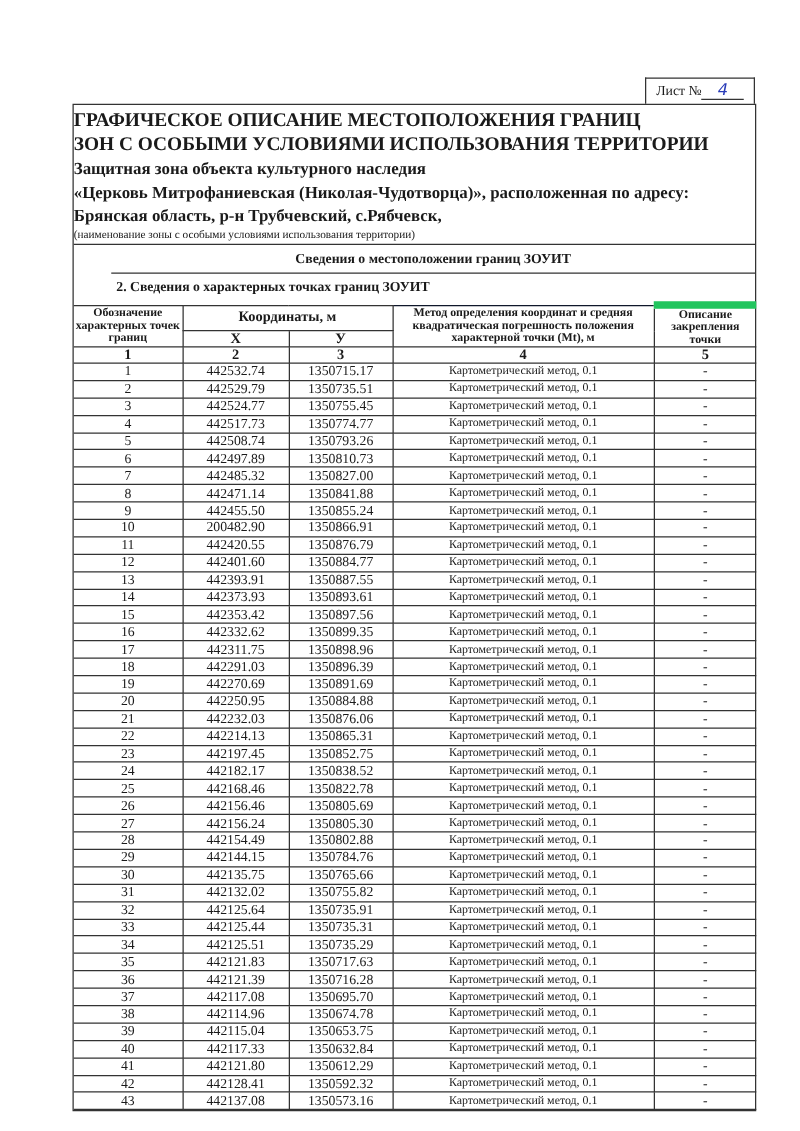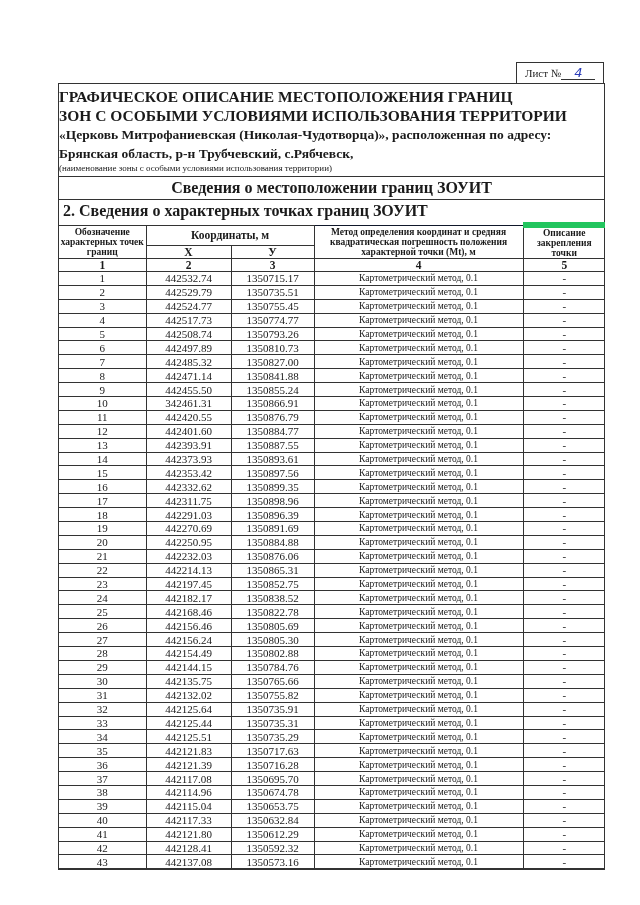--- a/index.html
+++ b/index.html
@@ -4,21 +4,21 @@
 <style>
   html, body { margin:0; padding:0; background:#ffffff; }
   body { width:640px; height:905px; position:relative; overflow:hidden; font-family:"Liberation Serif","DejaVu Serif",serif; color:#1a1a1a; }
   .sheet-box { position:absolute; left:516px; top:62px; width:88px; height:21px; border:1px solid #333; border-bottom:none; box-sizing:border-box; font-size:11px; padding:4px 0 0 8px; }
   .sheet-box .num { display:inline-block; width:34px; border-bottom:1px solid #333; text-align:center; color:#2a3cb8; font-style:italic; font-family:"DejaVu Sans",sans-serif; font-size:13px; line-height:12px; }
   .frame { position:absolute; left:58px; top:83px; width:547px; border:1px solid #333; box-sizing:border-box; }
   .title-block { text-align:left; padding:3px 0 2px 0; border-bottom:1px solid #333; }
   .t1 { font-weight:bold; font-size:15.5px; line-height:19px; }
   .t2 { font-weight:bold; font-size:13.5px; line-height:19px; }
   .t3 { font-size:9px; line-height:11px; }
-  .sec { font-weight:bold; font-size:16px; height:22px; line-height:22px; border-bottom:1px solid #333; padding-left:4px; }
+  .sec { font-weight:bold; font-size:11px; height:22px; line-height:22px; border-bottom:1px solid #333; padding-left:4px;margin-left:30px; }
   .sec.center { text-align:center; padding-left:0; }
   table { border-collapse:collapse; width:100%; table-layout:fixed; }
   th, td { border:1px solid #333; text-align:center; padding:0; }
   th { font-size:9.5px; font-weight:bold; line-height:10px; }
   th.sub { font-size:11.5px; height:12px; }
   tr.nums td { font-weight:bold; font-size:11.5px; height:12px; line-height:12px; }
   tbody.data td { font-size:11px; height:12.9px; line-height:12px; }
   tbody.data td.m { font-size:9.5px; }
   table tr:first-child th { border-top:none; }
   table th:first-child, table td:first-child { border-left:none; }
@@ -28,20 +28,21 @@
 <body>
 
 <div class="sheet-box">
   <span>Лист №</span><span class="num">4</span>
 </div>
 
 <div class="frame">
   <div class="title-block">
     <div class="t1">ГРАФИЧЕСКОЕ ОПИСАНИЕ МЕСТОПОЛОЖЕНИЯ ГРАНИЦ</div>
     <div class="t1">ЗОН С ОСОБЫМИ УСЛОВИЯМИ ИСПОЛЬЗОВАНИЯ ТЕРРИТОРИИ</div>
+    <div class="t2">Защитная зона объекта культурного наследия</div>
     <div class="t2">«Церковь Митрофаниевская (Николая-Чудотворца)», расположенная по адресу:</div>
     <div class="t2">Брянская область, р-н Трубчевский, с.Рябчевск,</div>
     <div class="t3">(наименование зоны с особыми условиями использования территории)</div>
   </div>
   <div class="sec center">Сведения о местоположении границ ЗОУИТ</div>
   <div class="sec" style="border-bottom:none">2. Сведения о характерных точках границ ЗОУИТ</div>
 
   <table>
     <colgroup>
       <col style="width:87px">
@@ -128,21 +129,21 @@
         </tr>
         <tr>
           <td>9</td>
           <td>442455.50</td>
           <td>1350855.24</td>
           <td class="m">Картометрический метод, 0.1</td>
           <td>-</td>
         </tr>
         <tr>
           <td>10</td>
-          <td>342461.31</td>
+          <td>200482.90</td>
           <td>1350866.91</td>
           <td class="m">Картометрический метод, 0.1</td>
           <td>-</td>
         </tr>
         <tr>
           <td>11</td>
           <td>442420.55</td>
           <td>1350876.79</td>
           <td class="m">Картометрический метод, 0.1</td>
           <td>-</td>

